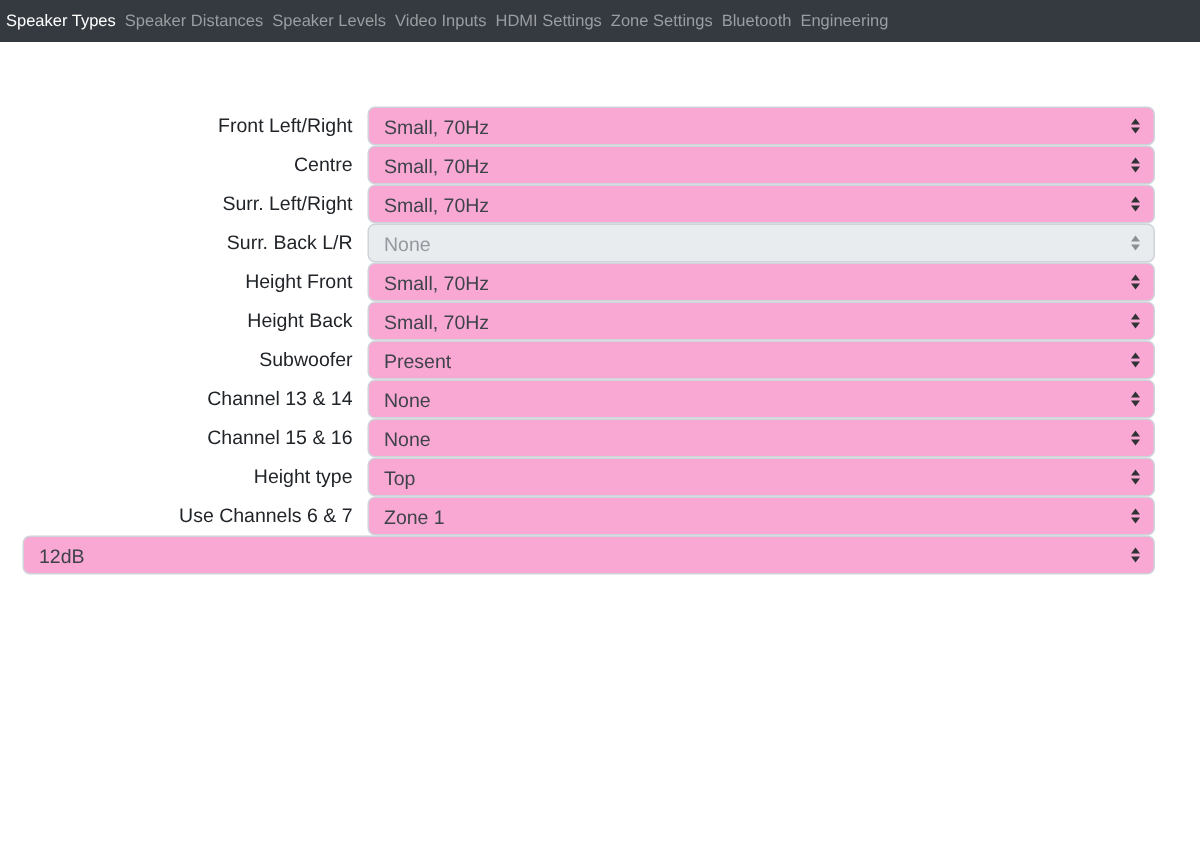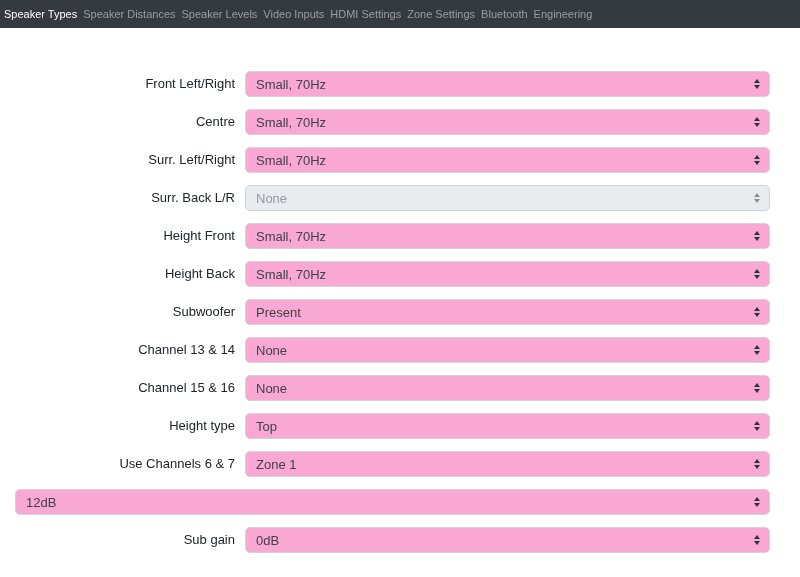--- a/index.html
+++ b/index.html
@@ -40,21 +40,21 @@
     cursor: pointer;
     white-space: nowrap;
   }
   .nav-link.active { color: var(--nav-active); }
   .content {
     padding: 43px 30px 20px 15px;
   }
   .form-row {
     display: flex;
     align-items: center;
-    margin-bottom: 12px;
+    margin-bottom: 0;
   }
   .field-label {
     flex: none;
     width: 220px;
     margin-right: 10px;
     text-align: right;
     font-size: 13px;
     line-height: 26px;
     color: var(--label-text);
   }
@@ -229,23 +229,13 @@
   </div>
     <div class="form-row">
     <div class="select" role="combobox">
       <span class="select-value">12dB</span>
       <span class="updown-icon">
         <i class="tri up"></i>
           <i class="tri down"></i>
       </span>
     </div>
   </div>
-    <div class="form-row">
-    <label class="field-label">Sub gain</label>
-    <div class="select" role="combobox">
-      <span class="select-value">0dB</span>
-      <span class="updown-icon">
-        <i class="tri up"></i>
-          <i class="tri down"></i>
-      </span>
-    </div>
-  </div>
   </main>
 
 </body></html>

